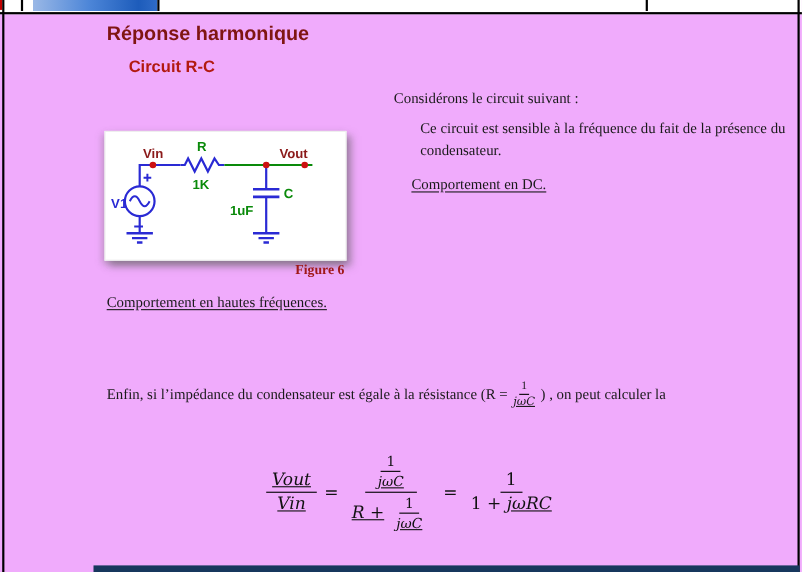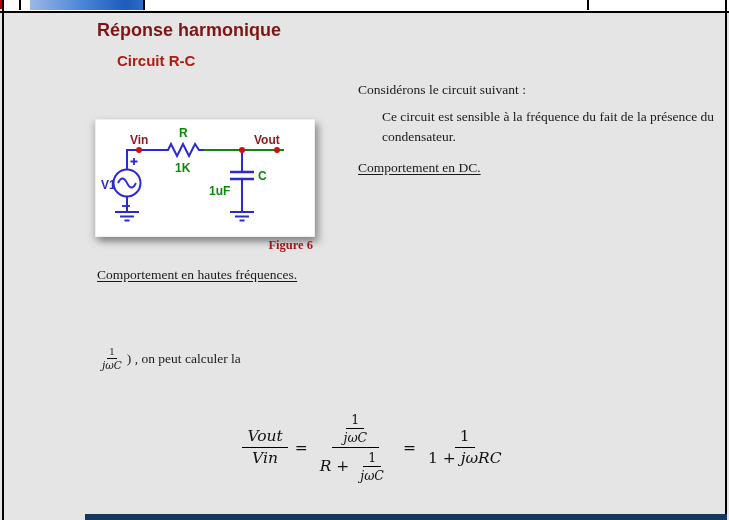--- a/index.html
+++ b/index.html
@@ -1,17 +1,17 @@
 <!DOCTYPE html>
 <html><head>
 <meta charset="utf-8">
 <style>
   html,body{margin:0;padding:0;background:#fff;}
   .page{
-    position:relative;width:729px;height:520px;background:#e5e5e5;overflow:hidden;
+    position:relative;width:729px;height:520px;background:#f0abfc;overflow:hidden;
     font-family:"Liberation Serif",serif;color:#1a1a1a;
   }
   
   .edge{position:absolute;background:#000;}
   .edge-left{left:2px;top:0;width:2px;height:520px;}
   .edge-right{right:2px;top:0;width:2px;height:520px;}
   
   .topstrip{position:absolute;left:0;top:0;width:729px;height:11px;background:#fff;border-bottom:2px solid #000;}
   .red-tick{position:absolute;left:0;top:0;width:2px;height:9px;background:#c00000;}
   .vline{position:absolute;top:0;width:2px;height:10px;background:#000;}
@@ -27,33 +27,33 @@
     box-shadow:4px 5px 7px rgba(90,90,90,.55), -2px 3px 6px rgba(120,120,120,.35);
     border:1px solid #eee;}
   .figure-caption{position:absolute;left:95px;top:238px;width:218px;text-align:right;
     font-weight:bold;font-size:12.5px;color:#a01818;}
   .svglabel{font-family:"Liberation Sans",sans-serif;font-weight:bold;}
   
   .tblock{position:absolute;font-size:13.5px;line-height:20px;}
   .rcol{left:358px;width:338px;}
   .p1{top:80px;}
   .p2{top:107px;margin-left:24px;}
-  .hdc{top:158px;text-decoration:underline;text-underline-offset:2px;}
+  .hdc{top:158px;text-decoration:underline;text-underline-offset:2px;margin-left:16px;}
   .p3{top:186px;}
   .hhf{left:97px;top:265px;text-decoration:underline;text-underline-offset:2px;}
   .p4{left:97px;top:293px;width:630px;line-height:21px;}
   .p5line1{left:97px;top:346px;width:630px;display:flex;align-items:center;white-space:nowrap;}
   .p5line2{left:97px;top:383px;width:630px;}
   
   .frac{display:inline-flex;flex-direction:column;align-items:center;vertical-align:middle;}
   .frac .num{border-bottom:1px solid #000;text-align:center;}
   .frac .den{text-align:center;}
   .inline-frac{font-size:10.5px;line-height:12px;margin:0 3px;}
   .inline-frac .num,.inline-frac .den{padding:0 2px;}
-  .mi{font-style:italic;font-family:"DejaVu Serif",serif;}
+  .mi{font-style:italic;font-family:"DejaVu Serif",serif;text-decoration:underline;}
   
   .formula{position:absolute;left:0;top:410px;width:729px;display:flex;justify-content:center;
     align-items:center;transform:translateX(10px);
     font-family:"DejaVu Serif",serif;font-size:15.5px;color:#111;}
   .formula .frac .num,.formula .frac .den{padding:1px 5px;line-height:1.2;}
   .formula .eq{margin:0 7px;font-style:normal;}
   .smallfrac{font-size:12.5px;line-height:1.15;margin:0 2px;}
   .denrow{display:inline-flex;align-items:center;}
   .bottom-bar{position:absolute;left:85px;top:514px;width:642px;height:6px;background:#17375d;}
 </style>
@@ -111,20 +111,21 @@
   </div>
   <div class="figure-caption">Figure 6</div>
 
   <div class="tblock rcol p1">Considérons le circuit suivant :</div>
   <div class="tblock rcol p2">Ce circuit est sensible à la fréquence du fait de la présence du condensateur.</div>
   <div class="tblock rcol hdc">Comportement en DC.</div>
 
   <div class="tblock hhf">Comportement en hautes fréquences.</div>
 
   <div class="tblock p5line1">
+    <span>Enfin, si l’impédance du condensateur est égale à la résistance (R =</span>
     <span class="frac inline-frac">
       <span class="num">1</span>
       <span class="den mi">jωC</span>
     </span>
     <span>) , on peut calculer la</span>
   </div>
 
   <div class="formula">
     <span class="frac">
       <span class="num mi">Vout</span>

